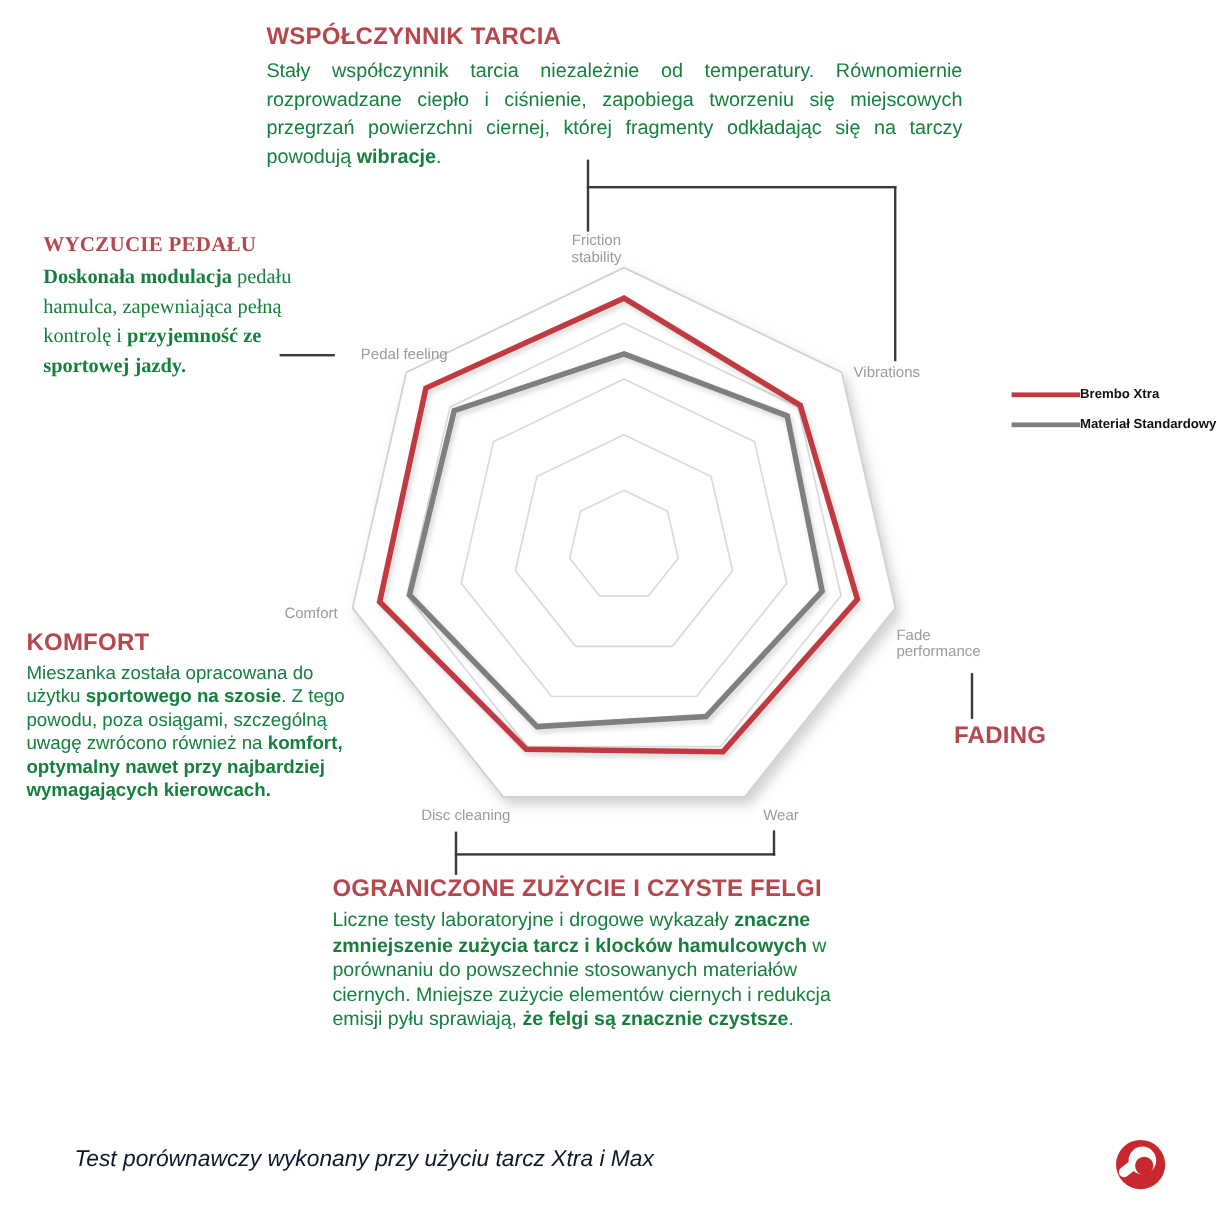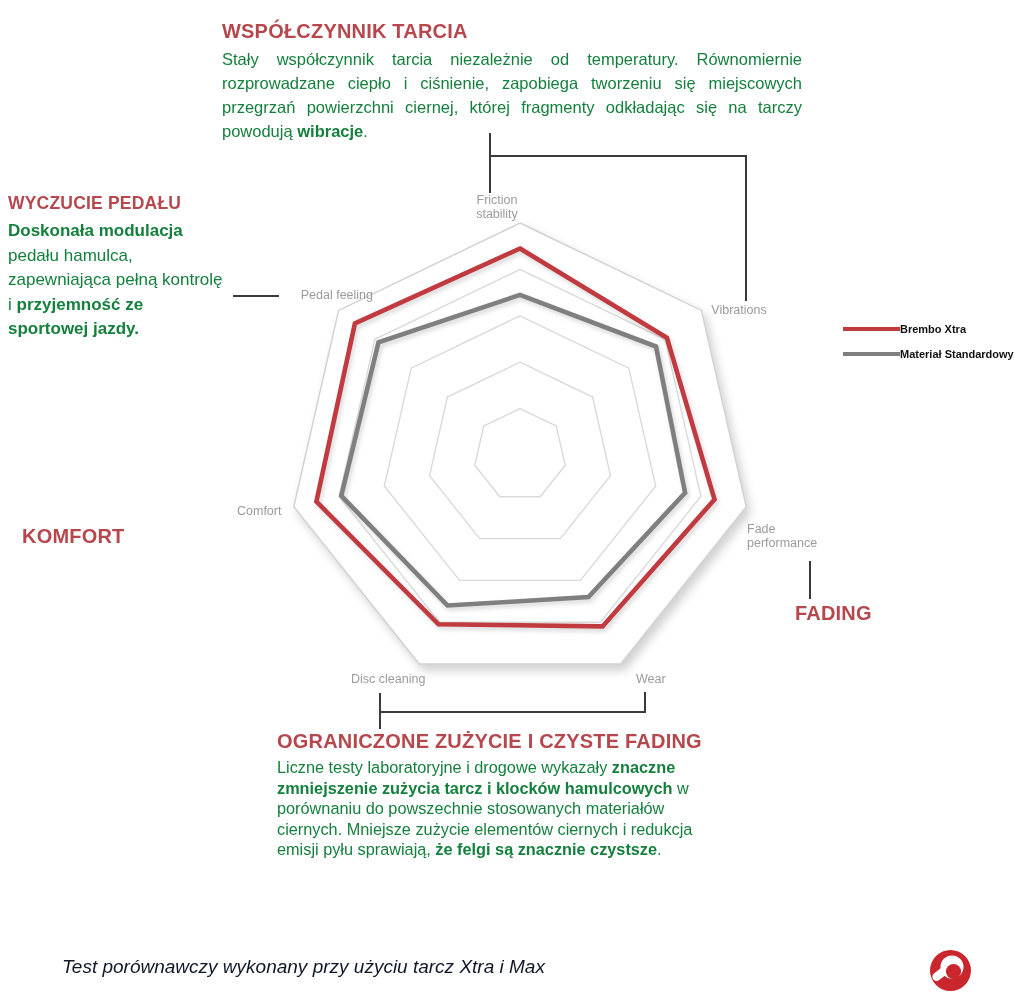--- a/index.html
+++ b/index.html
@@ -72,31 +72,32 @@
   <div class="connector" style="left:809px;top:561px;width:2px;height:38px;"></div>
   <div class="connector" style="left:379px;top:693px;width:2px;height:36px;"></div>
   <div class="connector" style="left:379px;top:711px;width:267px;height:2px;"></div>
   <div class="connector" style="left:644px;top:692px;width:2px;height:21px;"></div>
 
   <div id="block-friction" class="abs" style="left:222px;top:20px;width:580px;">
     <div class="ann-title">WSPÓŁCZYNNIK TARCIA</div>
     <p class="ann-body"><span>Stały współczynnik tarcia niezależnie od temperatury. Równomiernie rozprowadzane ciepło i ciśnienie, zapobiega tworzeniu się miejscowych przegrzań powierzchni ciernej, której fragmenty odkładając się na tarczy powodują </span><span class="b">wibracje</span><span>.</span></p>
   </div>
 
-  <div id="block-pedal" class="abs" style="left:8px;top:192px;width:220px;">
+  <div id="block-pedal" class="abs" style="left:36px;top:192px;width:220px;font-family:Liberation Serif, serif;">
     <div class="ann-title small">WYCZUCIE PEDAŁU</div>
     <p class="ann-body"><span class="b">Doskonała modulacja</span><span> pedału hamulca, zapewniająca pełną kontrolę i </span><span class="b">przyjemność ze sportowej jazdy.</span></p>
   </div>
 
   <div id="block-komfort" class="abs" style="left:22px;top:525px;width:268px;">
     <div class="ann-title">KOMFORT</div>
+    <p class="ann-body"><span>Mieszanka została opracowana do użytku </span><span class="b">sportowego na szosie</span><span>. Z tego powodu, poza osiągami, szczególną uwagę zwrócono również na </span><span class="b">komfort, optymalny nawet przy najbardziej wymagających kierowcach.</span></p>
   </div>
 
   <div id="block-wear" class="abs" style="left:277px;top:730px;width:434px;">
-    <div class="ann-title">OGRANICZONE ZUŻYCIE I CZYSTE FADING</div>
+    <div class="ann-title">OGRANICZONE ZUŻYCIE I CZYSTE FELGI</div>
     <p class="ann-body"><span>Liczne testy laboratoryjne i drogowe wykazały </span><span class="b">znaczne zmniejszenie zużycia tarcz i klocków hamulcowych</span><span> w porównaniu do powszechnie stosowanych materiałów ciernych. Mniejsze zużycie elementów ciernych i redukcja emisji pyłu sprawiają, </span><span class="b">że felgi są znacznie czystsze</span><span>.</span></p>
   </div>
 
   <div id="block-fading" class="abs" style="left:795px;top:602px;width:192px;">
     <div class="ann-title">FADING</div>
   </div>
 
   <div id="legend">
     <div class="legend-row">
       <span class="legend-swatch" style="background: rgb(192, 58, 64);"></span>

